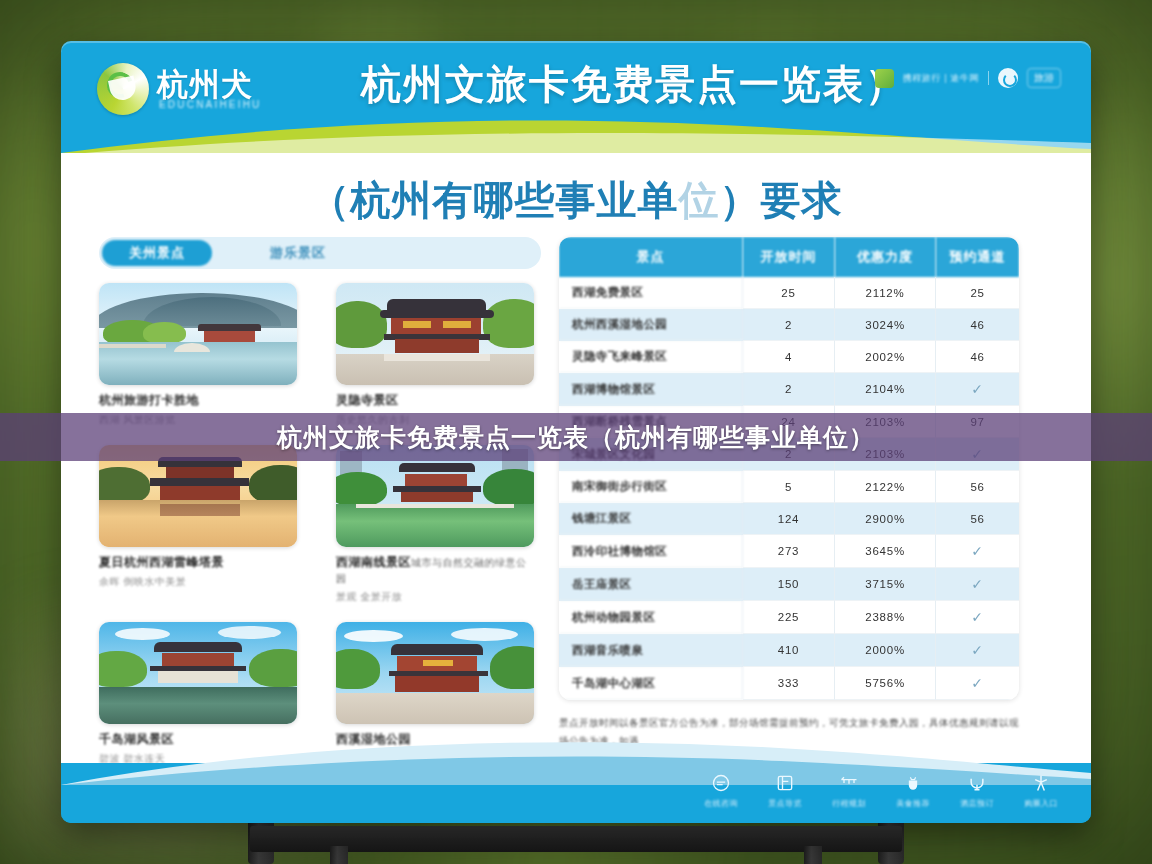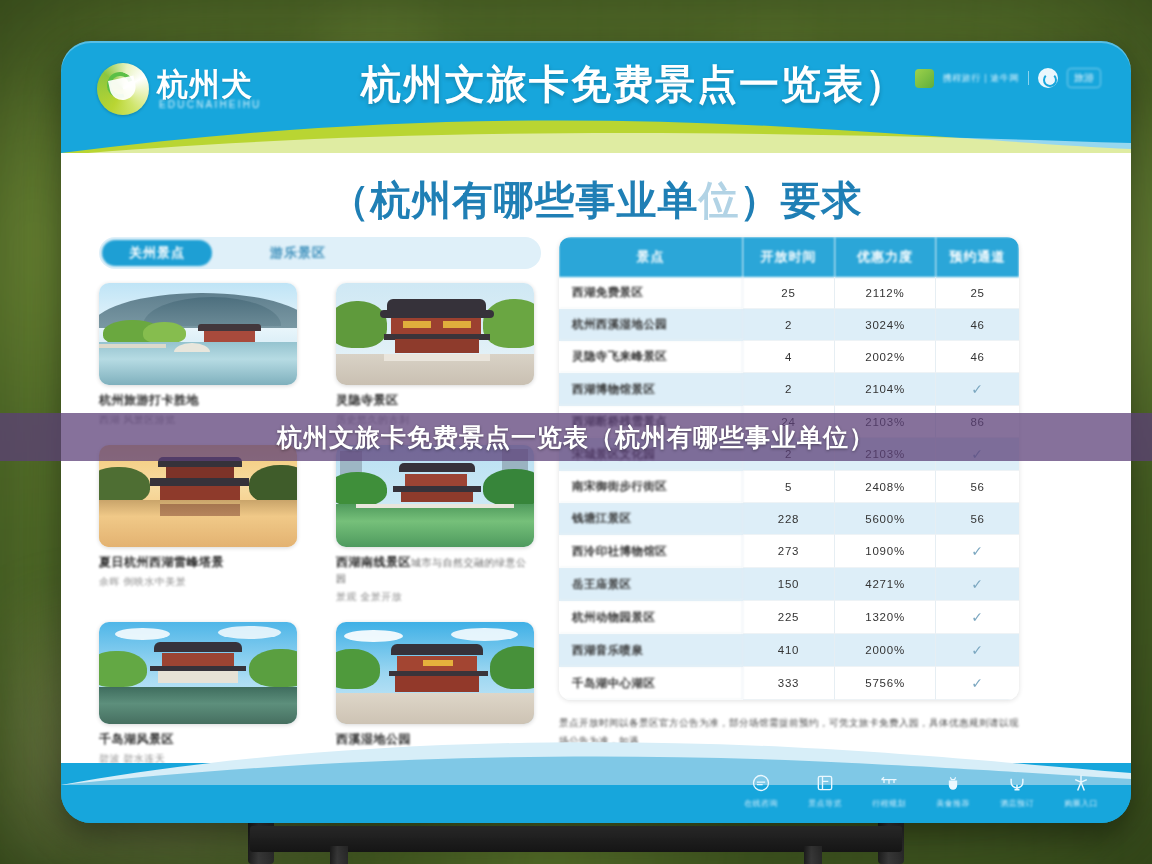--- a/index.html
+++ b/index.html
@@ -48,24 +48,23 @@
     border-radius:3px;
   }
   .postL{left:248px;top:812px;width:26px;height:52px;border-radius:4px;}
   .postR{left:878px;top:812px;width:26px;height:52px;border-radius:4px;}
   .legA{left:330px;top:846px;width:18px;height:20px;}
   .legB{left:804px;top:846px;width:18px;height:20px;}
 
   
   #board{
     position:absolute;left:61px;top:41px;width:1030px;height:782px;
-    background:#17a6dc;border-radius:30px;
+    background:#17a6dc;border-radius:10px;
     box-shadow:0 14px 34px rgba(0,0,0,.45), 0 2px 0 rgba(255,255,255,.28) inset;
     overflow:hidden;
-    padding-left:40px;
   }
   
   #header{position:absolute;left:0;top:0;width:100%;height:91px;}
   #logo{position:absolute;left:36px;top:18px;width:206px;height:58px;}
   .logo-mark{
     position:absolute;left:0;top:4px;width:52px;height:52px;border-radius:50%;
     background:conic-gradient(from 210deg,#b9d532 0deg,#8cc63f 100deg,#e8f3c0 160deg,#ffffff 210deg,#cfe56a 300deg,#b9d532 360deg);
     box-shadow:0 1px 3px rgba(0,0,0,.22);
   }
   .logo-mark:after{
@@ -414,56 +413,56 @@
               <tr>
                 <td class="name">西湖博物馆景区</td>
                 <td class="num">2</td>
                 <td class="pct">2104%</td>
                 <td class="num"><span class="ck">✓</span></td>
               </tr>
               <tr>
                 <td class="name">西湖断桥残雪景点</td>
                 <td class="num">24</td>
                 <td class="pct">2103%</td>
-                <td class="num">86</td>
+                <td class="num">97</td>
               </tr>
               <tr>
                 <td class="name">宋城景区文化园</td>
                 <td class="num">2</td>
                 <td class="pct">2103%</td>
                 <td class="num"><span class="ck">✓</span></td>
               </tr>
               <tr>
                 <td class="name">南宋御街步行街区</td>
                 <td class="num">5</td>
-                <td class="pct">2408%</td>
+                <td class="pct">2122%</td>
                 <td class="num">56</td>
               </tr>
               <tr>
                 <td class="name">钱塘江景区</td>
-                <td class="num">228</td>
-                <td class="pct">5600%</td>
+                <td class="num">124</td>
+                <td class="pct">2900%</td>
                 <td class="num">56</td>
               </tr>
               <tr>
                 <td class="name">西泠印社博物馆区</td>
                 <td class="num">273</td>
-                <td class="pct">1090%</td>
+                <td class="pct">3645%</td>
                 <td class="num"><span class="ck">✓</span></td>
               </tr>
               <tr>
                 <td class="name">岳王庙景区</td>
                 <td class="num">150</td>
-                <td class="pct">4271%</td>
+                <td class="pct">3715%</td>
                 <td class="num"><span class="ck">✓</span></td>
               </tr>
               <tr>
                 <td class="name">杭州动物园景区</td>
                 <td class="num">225</td>
-                <td class="pct">1320%</td>
+                <td class="pct">2388%</td>
                 <td class="num"><span class="ck">✓</span></td>
               </tr>
               <tr>
                 <td class="name">西湖音乐喷泉</td>
                 <td class="num">410</td>
                 <td class="pct">2000%</td>
                 <td class="num"><span class="ck">✓</span></td>
               </tr>
               <tr>
                 <td class="name">千岛湖中心湖区</td>

